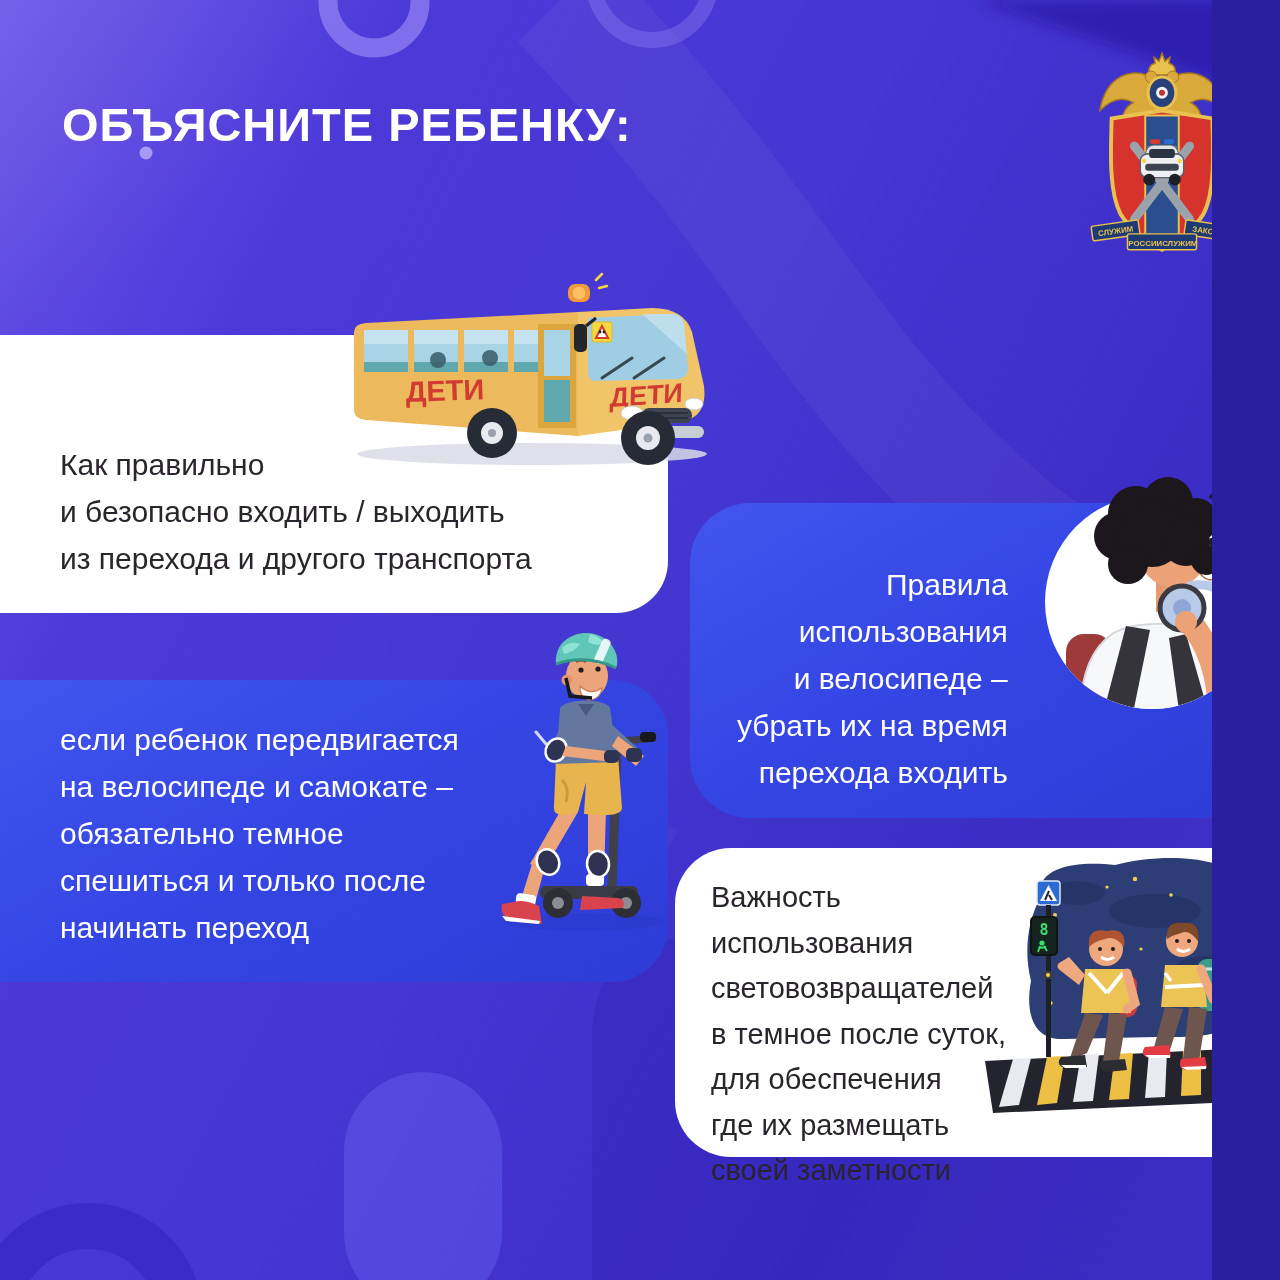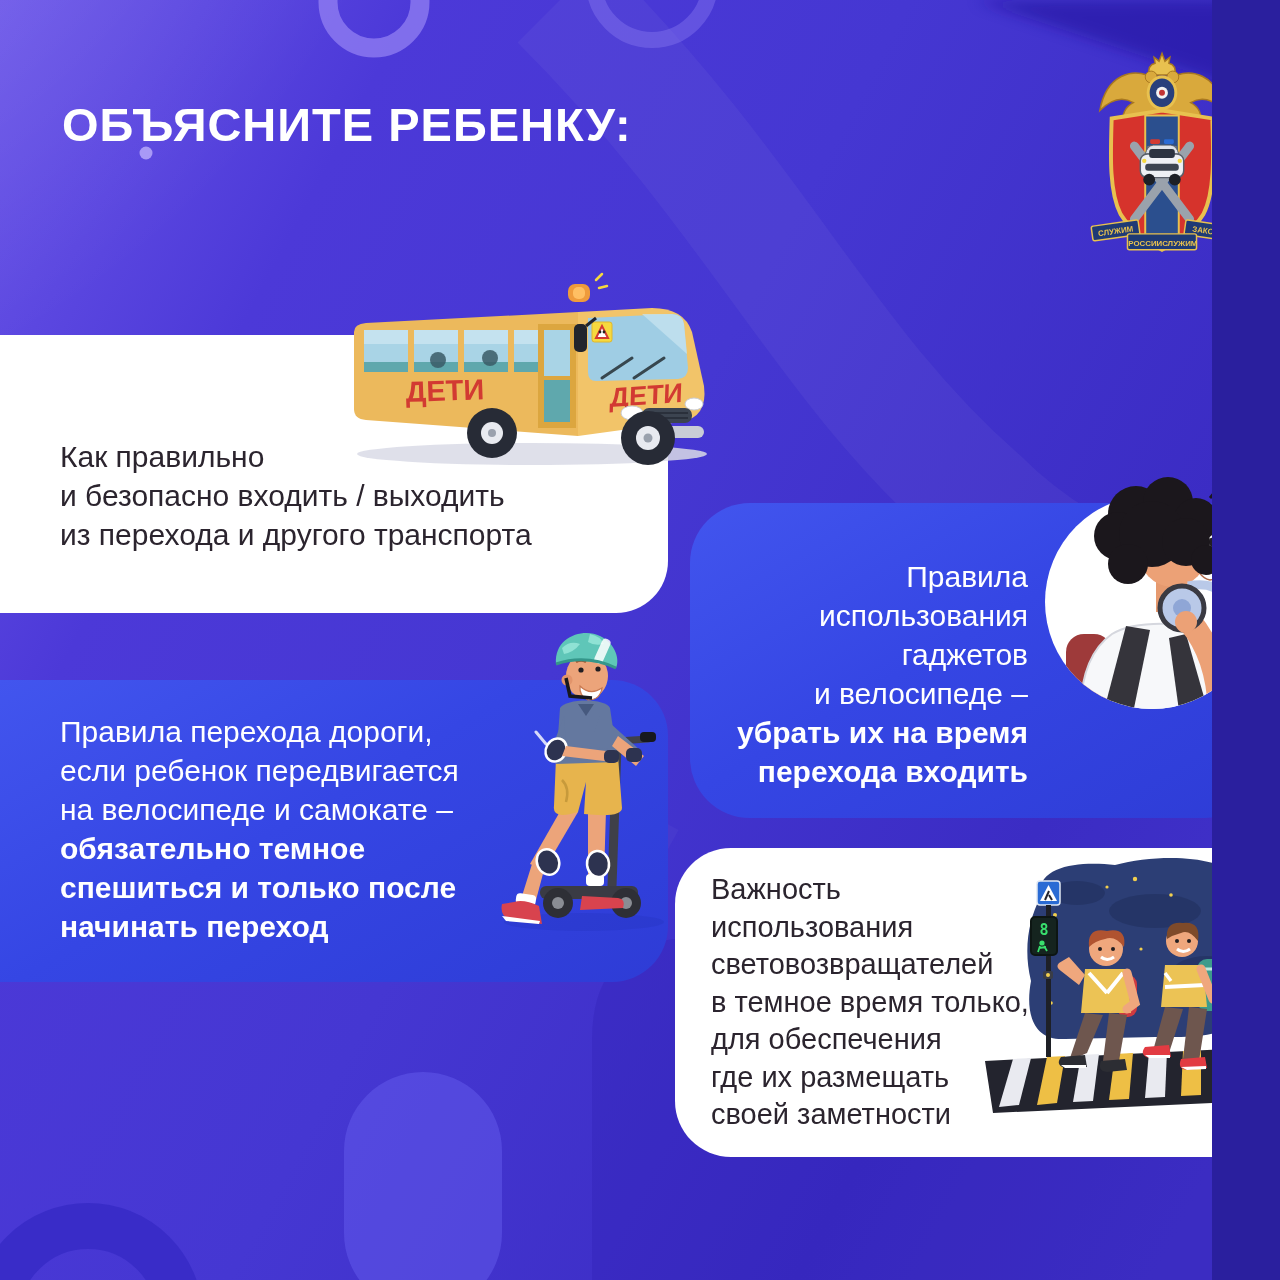--- a/index.html
+++ b/index.html
@@ -20,22 +20,22 @@
   .card-scooter{left:0;top:680px;width:668px;height:302px;border-radius:0 56px 56px 0;}
   .card-gadgets{left:690px;top:503px;width:575px;height:315px;border-radius:60px;}
   .card-reflectors{left:675px;top:848px;width:597px;height:309px;border-radius:56px;}
   .card-text{position:absolute;font-size:30px;line-height:39px;}
   .dark-text{color:#2b242e;}
   .white-text{color:#ffffff;}
   .t-bus{left:60px;top:437px;}
   .t-scooter{left:60px;top:712px;}
   .t-gadgets{left:737px;top:557px;text-align:right;}
   .t-reflectors{left:711px;top:871px;font-size:29px;line-height:37.5px;}
-  .line{white-space:nowrap;}
-  .bold{font-weight:700;}
+  .line{white-space:nowrap;margin-top:8px;}
+  .bold{font-weight:400;}
   .illu{position:absolute;pointer-events:none;}
 </style>
 </head>
 <body>
 
 <div class="stage">
 
   <svg class="abs" width="1280" height="1280" viewBox="0 0 1280 1280" style="left:0;top:0">
     <defs>
       <filter id="soft" x="-40%" y="-40%" width="180%" height="180%">
@@ -191,21 +191,20 @@
         <circle cx="150" cy="165" r="11" fill="#e8eaf0"></circle>
         <circle cx="150" cy="165" r="4" fill="#9aa1ad"></circle>
       <circle cx="306" cy="170" r="27" fill="#272b36"></circle>
         <circle cx="306" cy="170" r="12" fill="#e8eaf0"></circle>
         <circle cx="306" cy="170" r="4.5" fill="#9aa1ad"></circle>
     </g>
   </svg>
 
   <div class="card card-blue card-scooter"></div>
   <div class="card-text white-text t-scooter">
-    <div class="line">Правила перехода дороги,</div>
     <div class="line">если ребенок передвигается</div>
     <div class="line">на велосипеде и самокате –</div>
     <div class="line bold">обязательно темное</div>
     <div class="line bold">спешиться и только после</div>
     <div class="line bold">начинать переход</div>
   </div>
 
   <svg class="illu" style="left:466px;top:612px" width="210" height="330" viewBox="0 0 210 330">
     <ellipse cx="118" cy="310" rx="80" ry="9" fill="#1e2db0" opacity="0.2"></ellipse>
 
@@ -269,21 +268,20 @@
       <rect x="132" y="26" width="9" height="26" rx="4" fill="#ffffff" opacity="0.85" transform="rotate(24 136 39)"></rect>
       <path d="M90,52 Q120,42 150,56" stroke="#35968a" stroke-width="3" fill="none"></path>
       <path d="M100,66 L104,84 L126,86" stroke="#17181d" stroke-width="3.5" fill="none"></path>
     </g>
   </svg>
 
   <div class="card card-blue card-gadgets"></div>
   <div class="card-text white-text t-gadgets">
     <div class="line">Правила</div>
     <div class="line">использования</div>
-    <div class="line">гаджетов</div>
     <div class="line">и велосипеде –</div>
     <div class="line bold">убрать их на время</div>
     <div class="line bold">перехода входить</div>
   </div>
 
   <svg class="illu" style="left:1040px;top:468px" width="230" height="250" viewBox="0 0 230 250">
     <defs>
         <clipPath id="gclip">
           <circle cx="112" cy="134" r="107"></circle>
         </clipPath>
@@ -321,21 +319,21 @@
       <path d="M170,30 Q180,20 176,8" stroke="#1b171c" stroke-width="3" fill="none"></path>
       <path d="M184,60 Q194,56 196,46" stroke="#1b171c" stroke-width="3" fill="none"></path>
     </g>
   </svg>
 
   <div class="card card-white card-reflectors"></div>
   <div class="card-text dark-text t-reflectors">
     <div class="line">Важность</div>
     <div class="line">использования</div>
     <div class="line">световозвращателей</div>
-    <div class="line">в темное время только,</div>
+    <div class="line">в темное после суток,</div>
     <div class="line">для обеспечения</div>
     <div class="line">где их размещать</div>
     <div class="line">своей заметности</div>
   </div>
 
   <svg class="illu" style="left:985px;top:853px" width="280" height="262" viewBox="0 0 280 262">
 
     <path d="M55,45 C50,12 95,8 130,12 C160,4 200,2 228,10 C260,16 262,40 258,70 C266,100 266,140 252,165 C240,186 200,184 170,184 L80,186 C48,188 40,160 46,128 C38,96 44,66 55,45 Z" fill="#2c3e75"></path>
     <g fill="#253566" opacity="0.9">
       <ellipse cx="170" cy="58" rx="46" ry="17"></ellipse>

